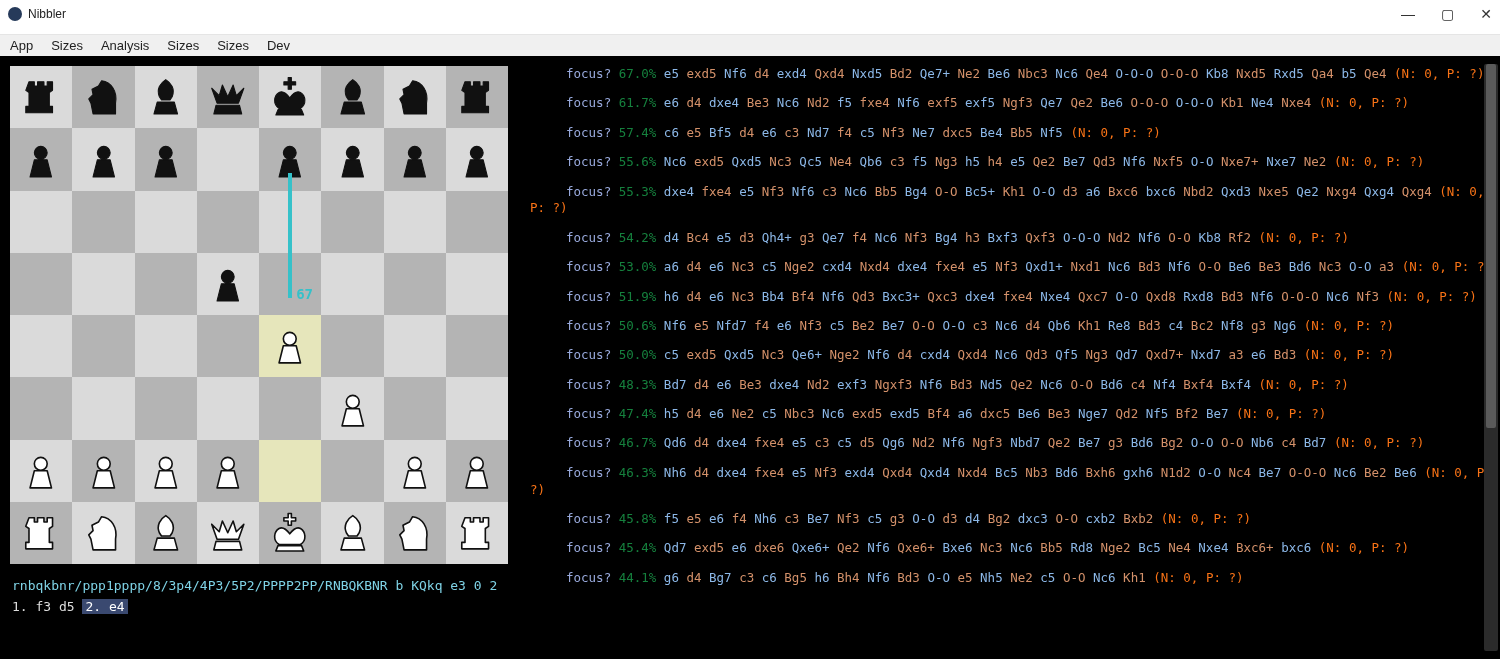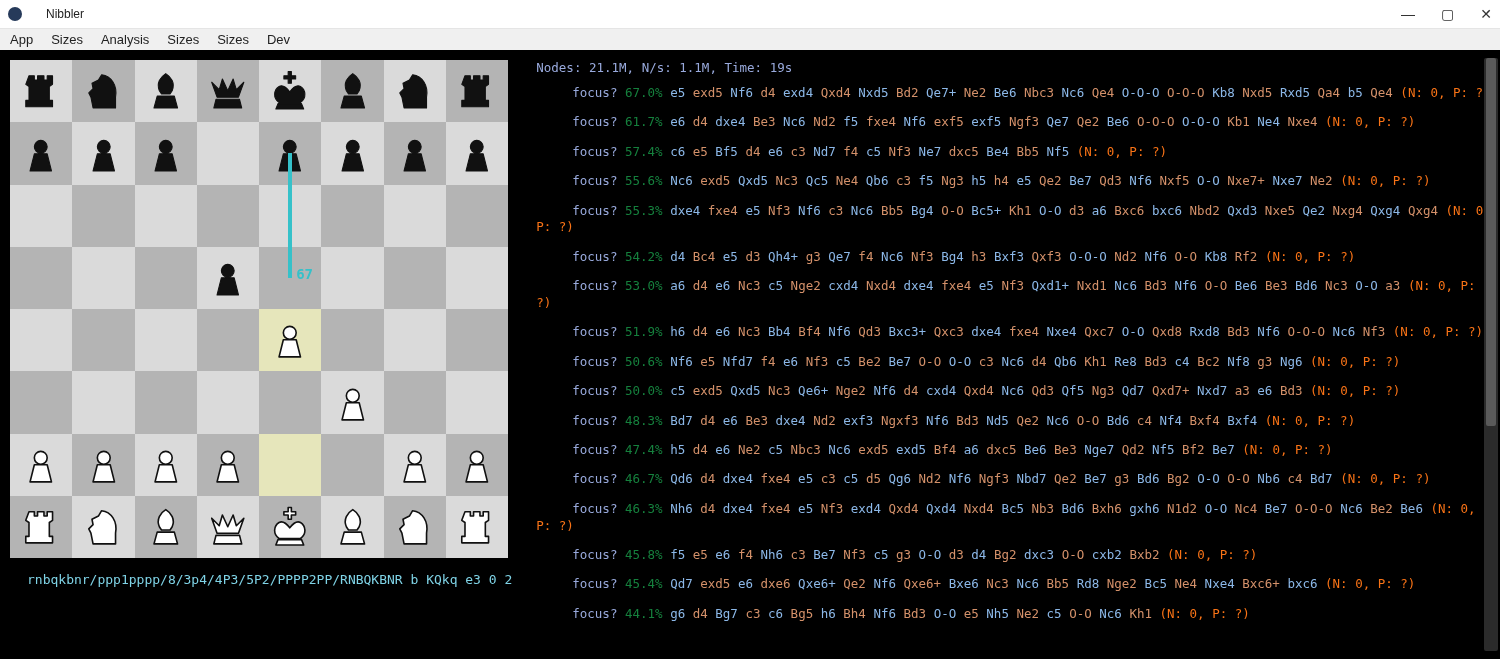--- a/index.html
+++ b/index.html
@@ -1,29 +1,29 @@
 <!DOCTYPE html>
 <html><head>
 <meta charset="utf-8">
 <style>
   * { box-sizing: border-box; margin: 0; padding: 0; }
   body { font-family: "Segoe UI", Arial, sans-serif; background: #ffffff; width: 1500px; height: 659px; overflow: hidden; display: flex; flex-direction: column; }
-  .titlebar { height: 28px; background: #ffffff; display: flex; align-items: center; padding: 0 8px; font-size: 12px; color: #222; gap: 18px; }
+  .titlebar { height: 28px; background: #ffffff; display: flex; align-items: center; padding: 0 8px; font-size: 12px; color: #222; }
   .titlebar .logo { width: 14px; height: 14px; border-radius: 50%; background: #263a5a; margin-right: 6px; }
   .titlebar .winbtns { margin-left: auto; display: flex; gap: 26px; font-size: 14px; color: #333; }
-  .menubar { height: 22px; background: #f0f0f0; display: flex; align-items: center; gap: 18px; padding: 0 10px; font-size: 13px; color: #222; border-top: 1px solid #e5e5e5; }
+  .menubar { height: 22px; background: #f0f0f0; display: flex; align-items: center; gap: 18px; padding: 0 10px; font-size: 13px; color: #222; border-top: 1px solid #e5e5e5; margin-top: 6px; }
   .content { flex: 1; display: flex; background: #000; }
   .left { background: #000; padding: 10px 8px 8px 10px; display: flex; flex-direction: column; }
   .board { width: 498px; height: 498px; display: grid; grid-template-columns: repeat(8,1fr); grid-template-rows: repeat(8,1fr); position: relative; }
   .sq { display: flex; align-items: center; justify-content: center; position: relative; }
   .light { background: #dadada; }
   .dark  { background: #b4b4b4; }
   .hilite { background: #e6e6bb !important; }
   .piece { width: 86%; height: 86%; }
-  .fen { font-family: Consolas, monospace; font-size: 13px; color: #7fd3e6; padding: 14px 2px 6px 2px; margin-left: 15px; }
+  .fen { font-family: Consolas, monospace; font-size: 13px; color: #7fd3e6; padding: 14px 2px 6px 2px; }
   .moves { font-family: Consolas, monospace; font-size: 13px; color: #d0d0d0; padding: 0 2px; }
   .moves .played { color: #ddd; }
   .moves .latest { background: #3a4970; color: #fff; padding: 0 3px; }
   .right { flex: 1; padding: 10px 6px 8px 14px; font-family: Consolas, monospace; font-size: 12.5px; color: #ccc; overflow: hidden; position: relative; }
   .stats { color: #9ad; margin-bottom: 10px; }
   .line { margin-bottom: 12.5px; white-space: normal; line-height: 1.35; }
   .line .prefix { color: #9ad; margin-left: 36px; }
   .line .pct { color: #15803d; }
   .line .m-w { color: #d4916a; } 
   .line .m-b { color: #8cb8e8; } 
@@ -246,32 +246,32 @@
         <div class="sq dark">
           <svg class="piece" viewBox="0 0 100 100">
             <path d="M30 82h42V62c4-22-8-40-26-42l-6 10-12 6 2 10-8 8 4 8z" fill="#fff" stroke="#111" stroke-width="3" stroke-linejoin="round"></path>
           </svg>
         </div>
         <div class="sq light">
           <svg class="piece" viewBox="0 0 100 100">
             <path d="M28 22h10v8h6v-8h12v8h6v-8h10v16l-6 4v26h6v12H22V68h6V42l-6-4z" fill="#fff" stroke="#111" stroke-width="3" stroke-linejoin="round"></path>
           </svg>
         </div>
-        <div class="hint" style="left: 0px; top: 0px; width: 100%; height: 100%;">
+        <div class="hint" style="left: 0px; top: 14px; width: 100%; height: 100%;">
           <div class="shaft" style="top: 93.375px; height: 124.5px; left: 280.125px;"></div>
           <div class="lbl" style="left: 286.125px; top: 205.875px;">67</div>
         </div>
       </div>
     <div class="fen">rnbqkbnr/ppp1pppp/8/3p4/4P3/5P2/PPPP2PP/RNBQKBNR b KQkq e3 0 2</div>
+    <div class="moves">
+      <span class="played">1. f3 d5 </span><span class="latest">2. e4</span>
+    </div>
   </div>
 
   <div class="right">
-    <div class="stats">
-      <span>Nodes:</span> <span>21.1M</span>, <span>N/s:</span> <span>1.1M</span>, <span>Time:</span> <span>19s</span>
-    </div>
     <div id="lines">
         <div class="line"><span class="prefix">focus?</span> <span class="pct">67.0%</span> <span class="m-b">e5</span> <span class="m-w">exd5</span> <span class="m-b">Nf6</span> <span class="m-w">d4</span> <span class="m-b">exd4</span> <span class="m-w">Qxd4</span> <span class="m-b">Nxd5</span> <span class="m-w">Bd2</span> <span class="m-b">Qe7+</span> <span class="m-w">Ne2</span> <span class="m-b">Be6</span> <span class="m-w">Nbc3</span> <span class="m-b">Nc6</span> <span class="m-w">Qe4</span> <span class="m-b">O-O-O</span> <span class="m-w">O-O-O</span> <span class="m-b">Kb8</span> <span class="m-w">Nxd5</span> <span class="m-b">Rxd5</span> <span class="m-w">Qa4</span> <span class="m-b">b5</span> <span class="m-w">Qe4</span> <span class="suffix">(N: 0, P: ?)</span></div>
         <div class="line"><span class="prefix">focus?</span> <span class="pct">61.7%</span> <span class="m-b">e6</span> <span class="m-w">d4</span> <span class="m-b">dxe4</span> <span class="m-w">Be3</span> <span class="m-b">Nc6</span> <span class="m-w">Nd2</span> <span class="m-b">f5</span> <span class="m-w">fxe4</span> <span class="m-b">Nf6</span> <span class="m-w">exf5</span> <span class="m-b">exf5</span> <span class="m-w">Ngf3</span> <span class="m-b">Qe7</span> <span class="m-w">Qe2</span> <span class="m-b">Be6</span> <span class="m-w">O-O-O</span> <span class="m-b">O-O-O</span> <span class="m-w">Kb1</span> <span class="m-b">Ne4</span> <span class="m-w">Nxe4</span> <span class="suffix">(N: 0, P: ?)</span></div>
         <div class="line"><span class="prefix">focus?</span> <span class="pct">57.4%</span> <span class="m-b">c6</span> <span class="m-w">e5</span> <span class="m-b">Bf5</span> <span class="m-w">d4</span> <span class="m-b">e6</span> <span class="m-w">c3</span> <span class="m-b">Nd7</span> <span class="m-w">f4</span> <span class="m-b">c5</span> <span class="m-w">Nf3</span> <span class="m-b">Ne7</span> <span class="m-w">dxc5</span> <span class="m-b">Be4</span> <span class="m-w">Bb5</span> <span class="m-b">Nf5</span> <span class="suffix">(N: 0, P: ?)</span></div>
         <div class="line"><span class="prefix">focus?</span> <span class="pct">55.6%</span> <span class="m-b">Nc6</span> <span class="m-w">exd5</span> <span class="m-b">Qxd5</span> <span class="m-w">Nc3</span> <span class="m-b">Qc5</span> <span class="m-w">Ne4</span> <span class="m-b">Qb6</span> <span class="m-w">c3</span> <span class="m-b">f5</span> <span class="m-w">Ng3</span> <span class="m-b">h5</span> <span class="m-w">h4</span> <span class="m-b">e5</span> <span class="m-w">Qe2</span> <span class="m-b">Be7</span> <span class="m-w">Qd3</span> <span class="m-b">Nf6</span> <span class="m-w">Nxf5</span> <span class="m-b">O-O</span> <span class="m-w">Nxe7+</span> <span class="m-b">Nxe7</span> <span class="m-w">Ne2</span> <span class="suffix">(N: 0, P: ?)</span></div>
         <div class="line"><span class="prefix">focus?</span> <span class="pct">55.3%</span> <span class="m-b">dxe4</span> <span class="m-w">fxe4</span> <span class="m-b">e5</span> <span class="m-w">Nf3</span> <span class="m-b">Nf6</span> <span class="m-w">c3</span> <span class="m-b">Nc6</span> <span class="m-w">Bb5</span> <span class="m-b">Bg4</span> <span class="m-w">O-O</span> <span class="m-b">Bc5+</span> <span class="m-w">Kh1</span> <span class="m-b">O-O</span> <span class="m-w">d3</span> <span class="m-b">a6</span> <span class="m-w">Bxc6</span> <span class="m-b">bxc6</span> <span class="m-w">Nbd2</span> <span class="m-b">Qxd3</span> <span class="m-w">Nxe5</span> <span class="m-b">Qe2</span> <span class="m-w">Nxg4</span> <span class="m-b">Qxg4</span> <span class="m-w">Qxg4</span> <span class="suffix">(N: 0, P: ?)</span></div>
         <div class="line"><span class="prefix">focus?</span> <span class="pct">54.2%</span> <span class="m-b">d4</span> <span class="m-w">Bc4</span> <span class="m-b">e5</span> <span class="m-w">d3</span> <span class="m-b">Qh4+</span> <span class="m-w">g3</span> <span class="m-b">Qe7</span> <span class="m-w">f4</span> <span class="m-b">Nc6</span> <span class="m-w">Nf3</span> <span class="m-b">Bg4</span> <span class="m-w">h3</span> <span class="m-b">Bxf3</span> <span class="m-w">Qxf3</span> <span class="m-b">O-O-O</span> <span class="m-w">Nd2</span> <span class="m-b">Nf6</span> <span class="m-w">O-O</span> <span class="m-b">Kb8</span> <span class="m-w">Rf2</span> <span class="suffix">(N: 0, P: ?)</span></div>
         <div class="line"><span class="prefix">focus?</span> <span class="pct">53.0%</span> <span class="m-b">a6</span> <span class="m-w">d4</span> <span class="m-b">e6</span> <span class="m-w">Nc3</span> <span class="m-b">c5</span> <span class="m-w">Nge2</span> <span class="m-b">cxd4</span> <span class="m-w">Nxd4</span> <span class="m-b">dxe4</span> <span class="m-w">fxe4</span> <span class="m-b">e5</span> <span class="m-w">Nf3</span> <span class="m-b">Qxd1+</span> <span class="m-w">Nxd1</span> <span class="m-b">Nc6</span> <span class="m-w">Bd3</span> <span class="m-b">Nf6</span> <span class="m-w">O-O</span> <span class="m-b">Be6</span> <span class="m-w">Be3</span> <span class="m-b">Bd6</span> <span class="m-w">Nc3</span> <span class="m-b">O-O</span> <span class="m-w">a3</span> <span class="suffix">(N: 0, P: ?)</span></div>
         <div class="line"><span class="prefix">focus?</span> <span class="pct">51.9%</span> <span class="m-b">h6</span> <span class="m-w">d4</span> <span class="m-b">e6</span> <span class="m-w">Nc3</span> <span class="m-b">Bb4</span> <span class="m-w">Bf4</span> <span class="m-b">Nf6</span> <span class="m-w">Qd3</span> <span class="m-b">Bxc3+</span> <span class="m-w">Qxc3</span> <span class="m-b">dxe4</span> <span class="m-w">fxe4</span> <span class="m-b">Nxe4</span> <span class="m-w">Qxc7</span> <span class="m-b">O-O</span> <span class="m-w">Qxd8</span> <span class="m-b">Rxd8</span> <span class="m-w">Bd3</span> <span class="m-b">Nf6</span> <span class="m-w">O-O-O</span> <span class="m-b">Nc6</span> <span class="m-w">Nf3</span> <span class="suffix">(N: 0, P: ?)</span></div>
         <div class="line"><span class="prefix">focus?</span> <span class="pct">50.6%</span> <span class="m-b">Nf6</span> <span class="m-w">e5</span> <span class="m-b">Nfd7</span> <span class="m-w">f4</span> <span class="m-b">e6</span> <span class="m-w">Nf3</span> <span class="m-b">c5</span> <span class="m-w">Be2</span> <span class="m-b">Be7</span> <span class="m-w">O-O</span> <span class="m-b">O-O</span> <span class="m-w">c3</span> <span class="m-b">Nc6</span> <span class="m-w">d4</span> <span class="m-b">Qb6</span> <span class="m-w">Kh1</span> <span class="m-b">Re8</span> <span class="m-w">Bd3</span> <span class="m-b">c4</span> <span class="m-w">Bc2</span> <span class="m-b">Nf8</span> <span class="m-w">g3</span> <span class="m-b">Ng6</span> <span class="suffix">(N: 0, P: ?)</span></div>

